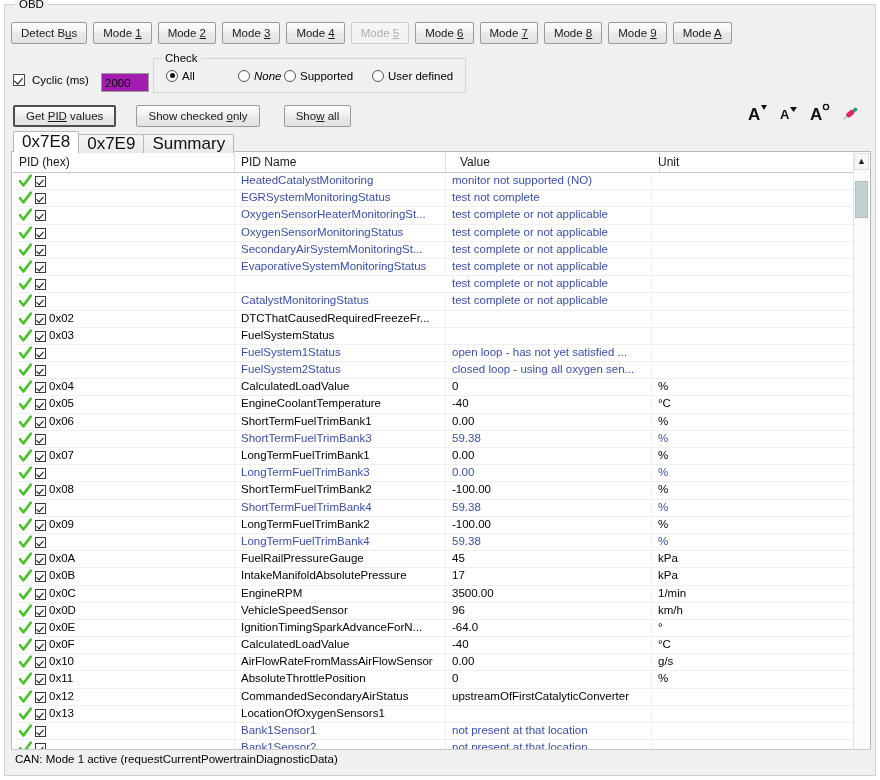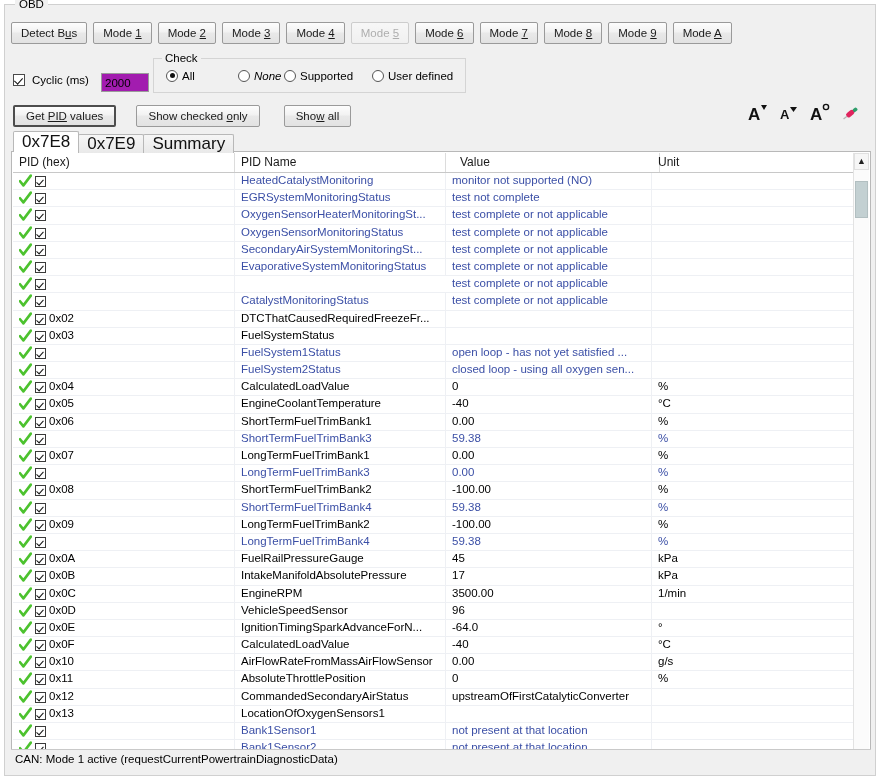--- a/index.html
+++ b/index.html
@@ -775,20 +775,21 @@
           <div class="row">
             <div class="row-marks">
               <span class="tick"><svg width="13" height="14" viewBox="0 0 13 14">
                   <path d="M1 7.2 L4.4 11.4 L11.8 1.6" fill="none" stroke="#4cc22e" stroke-width="2.6" stroke-linecap="round" stroke-linejoin="round"></path>
                 </svg></span>
               <span class="row-chk"></span>
             </div>
             <div class="cell c-pid">0x0D</div>
             <div class="cell c-name">VehicleSpeedSensor</div>
             <div class="cell c-val">96</div>
+            <div class="cell c-unit">km/h</div>
           </div>
           <div class="row">
             <div class="row-marks">
               <span class="tick"><svg width="13" height="14" viewBox="0 0 13 14">
                   <path d="M1 7.2 L4.4 11.4 L11.8 1.6" fill="none" stroke="#4cc22e" stroke-width="2.6" stroke-linecap="round" stroke-linejoin="round"></path>
                 </svg></span>
               <span class="row-chk"></span>
             </div>
             <div class="cell c-pid">0x0E</div>
             <div class="cell c-name">IgnitionTimingSparkAdvanceForN...</div>

